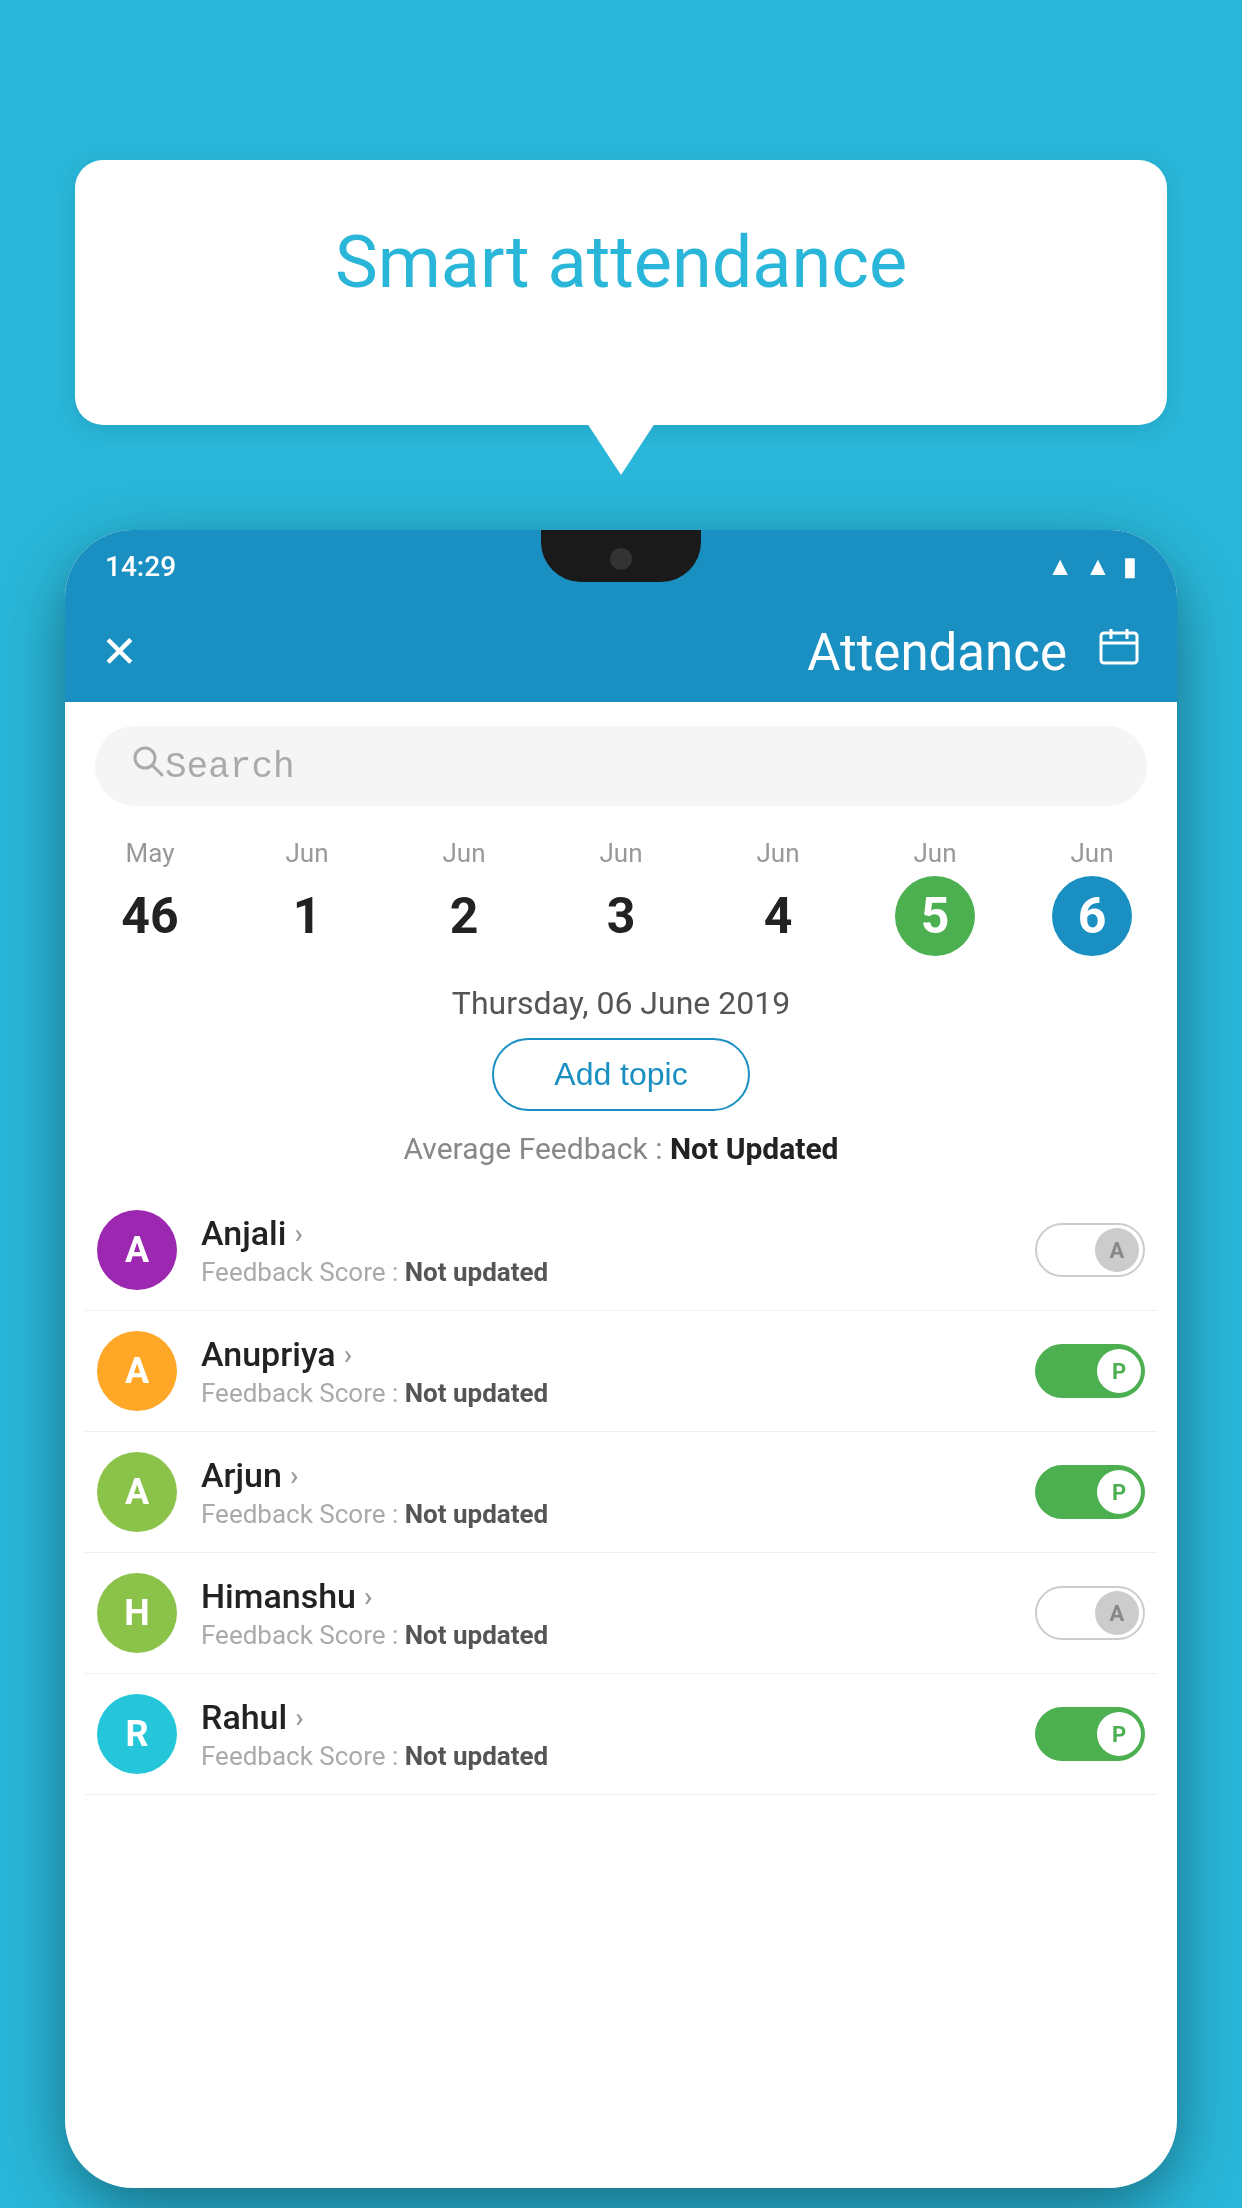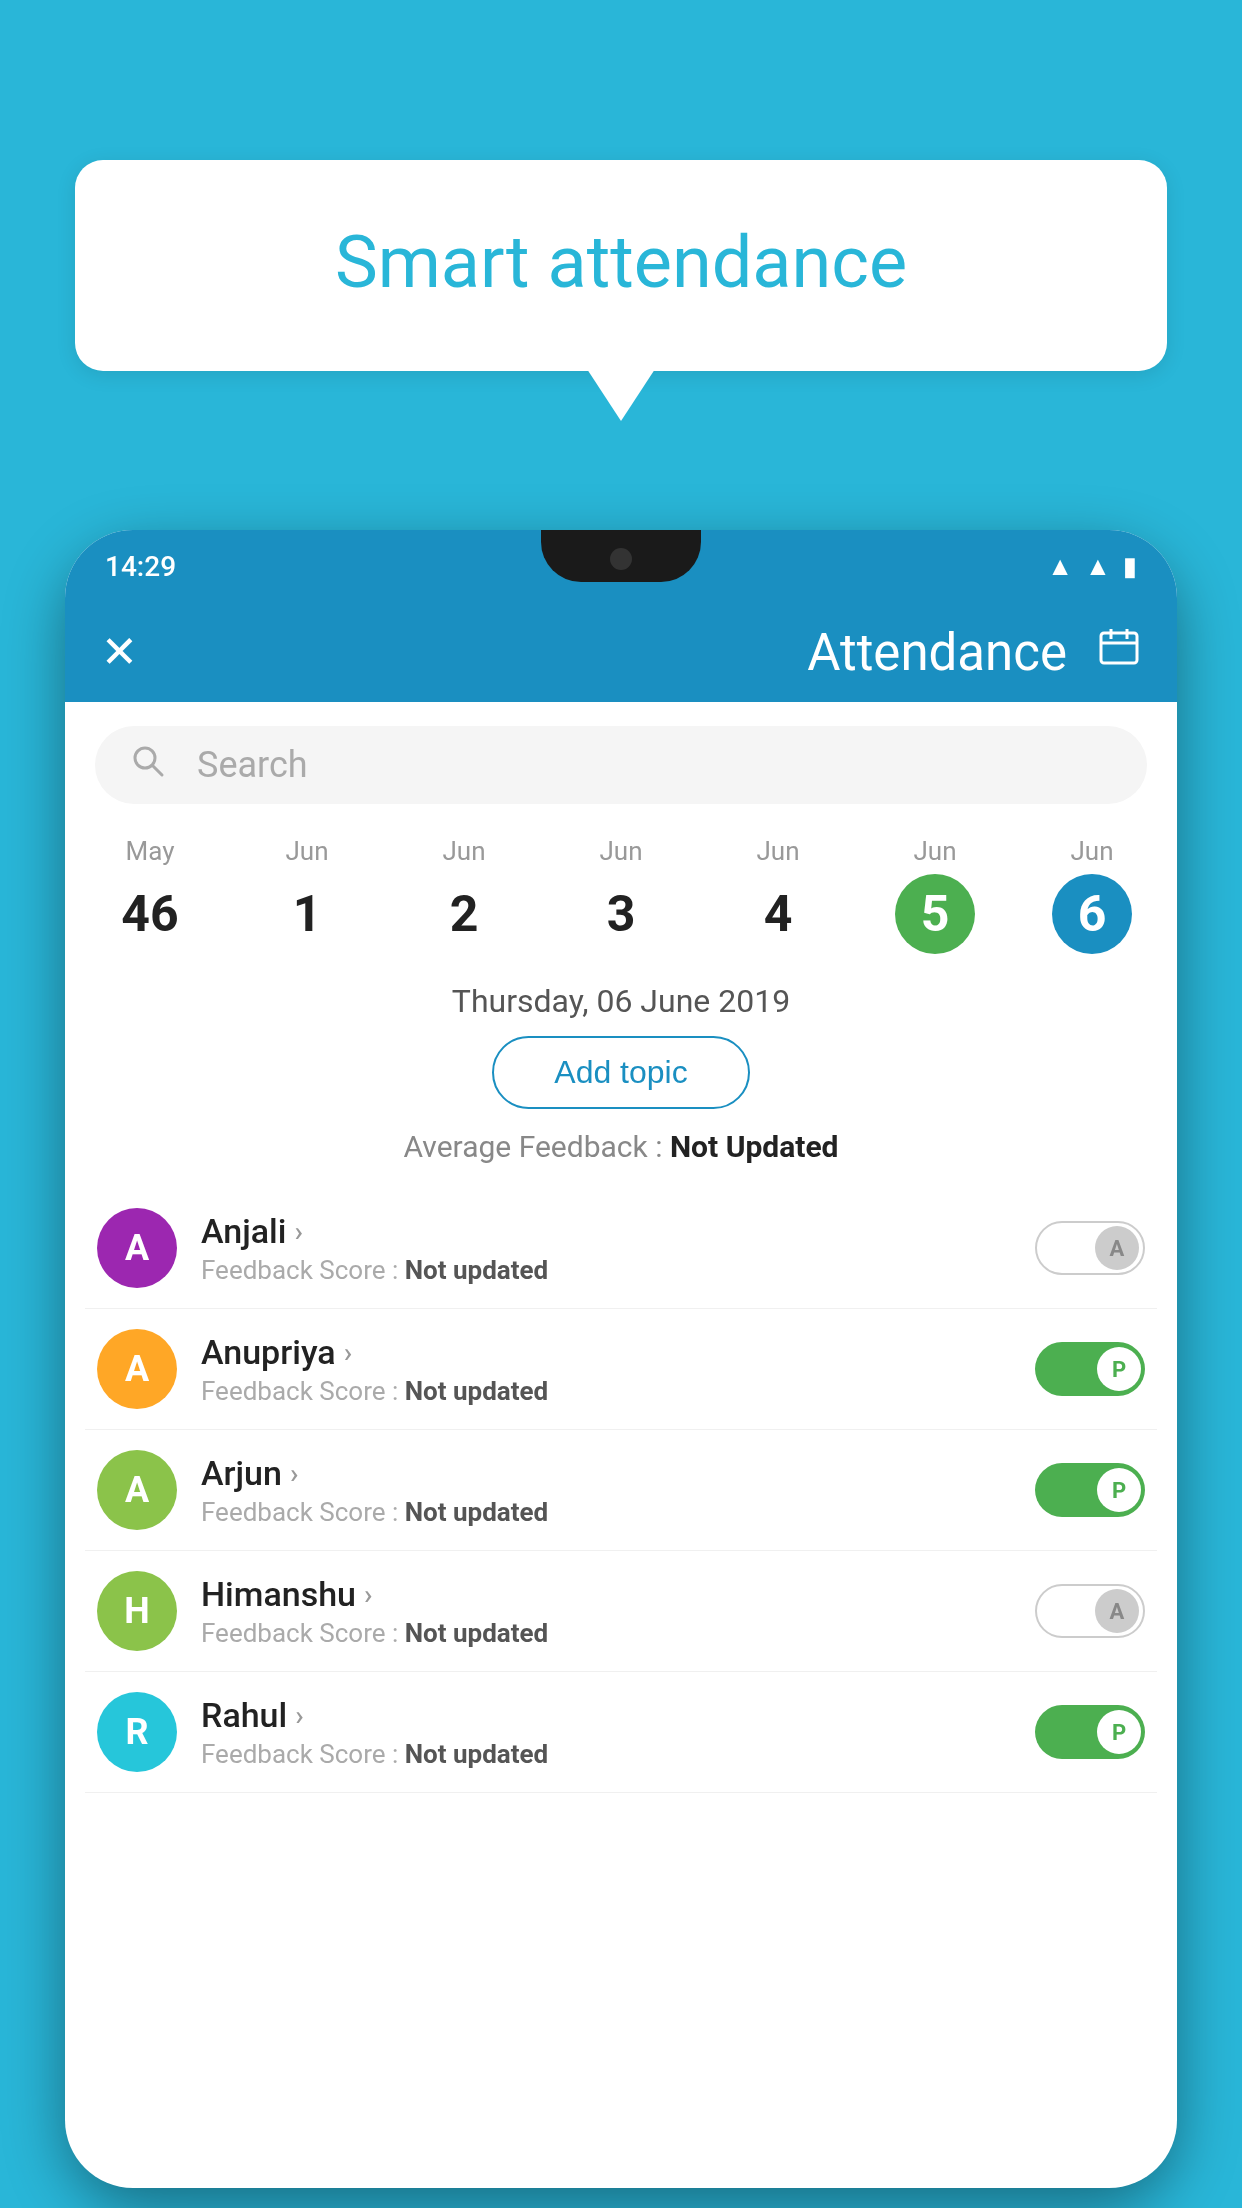--- a/index.html
+++ b/index.html
@@ -17,21 +17,21 @@
     .speech-bubble-container {
       position: absolute;
       top: 160px;
       left: 75px;
       right: 75px;
     }
 
     .speech-bubble {
       background: white;
       border-radius: 28px;
-      padding: 60px 80px 46px;
+      padding: 60px 80px 100px;
       text-align: center;
       position: relative;
       box-shadow: 0 4px 20px rgba(0,0,0,0.1);
     }
 
     .speech-bubble::after {
       content: '';
       position: absolute;
       bottom: -50px;
       left: 50%;
@@ -154,21 +154,22 @@
     }
 
     
     .search-container {
       background: #f5f5f5;
       margin: 24px 30px 16px;
       border-radius: 40px;
       display: flex;
       align-items: flex-end;
       padding: 18px 36px;
-      gap: 32px;
+      gap: 0;
+      font-family: Liberation Mono, monospace;
     }
 
     .search-icon-svg {
       color: #999;
       font-size: 34px;
     }
 
     .search-text {
       color: #aaa;
       font-size: 36px;

